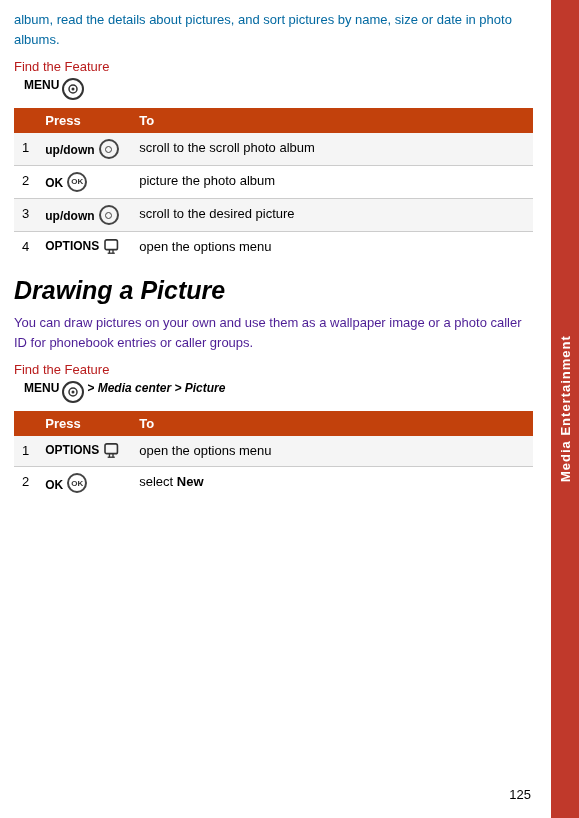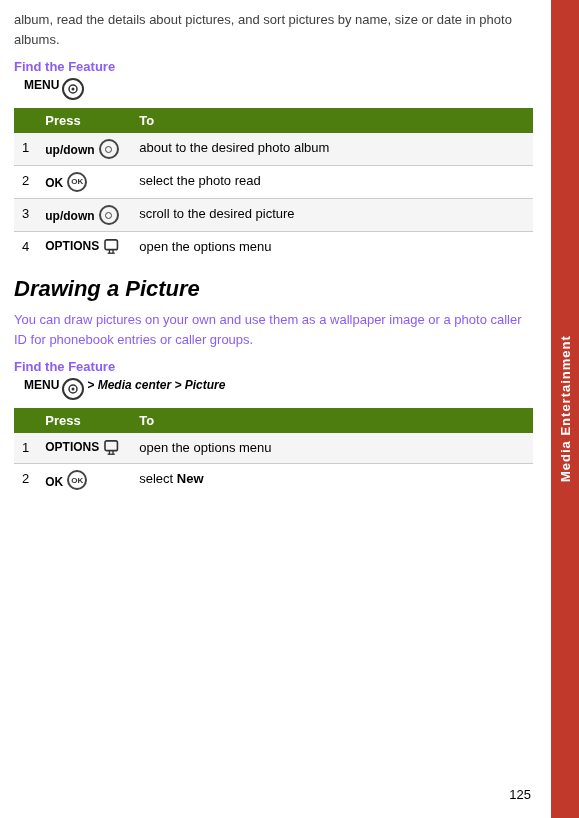--- a/index.html
+++ b/index.html
@@ -39,27 +39,27 @@
       font-size: 13px;
       font-weight: bold;
       letter-spacing: 1px;
       flex-shrink: 0;
     }
 
     .intro-text {
       font-size: 13px;
       line-height: 1.5;
       margin-bottom: 10px;
-      color: #404040;
+      color: #0369a1;
     }
 
     .find-feature-label {
       font-size: 13px;
-      font-weight: bold;
-      color: #8b5cf6;
+      font-weight: normal;
+      color: #b91c1c;
       margin-bottom: 4px;
     }
 
     .menu-path {
       display: flex;
       gap: 3px;
       font-size: 12px;
       font-weight: bold;
       margin-bottom: 8px;
       margin-left: 10px;
@@ -89,21 +89,21 @@
       font-style: italic;
     }
 
     .steps-table {
       width: 100%;
       border-collapse: collapse;
       margin-bottom: 14px;
     }
 
     .steps-table thead tr {
-      background: #4d7c0f;
+      background: #c2410c;
       color: #fff;
     }
 
     .steps-table thead th {
       padding: 5px 8px;
       text-align: left;
       font-size: 13px;
       font-weight: bold;
     }
 
@@ -139,32 +139,32 @@
       gap: 4px;
       font-size: 12px;
     }
 
     .key-label {
       font-weight: bold;
       font-size: 12px;
     }
 
     .section-title {
-      font-size: 22px;
+      font-size: 25px;
       font-weight: bold;
       font-style: italic;
       color: #000;
       margin: 12px 0 8px 0;
     }
 
     .section-body {
       font-size: 13px;
       line-height: 1.5;
       margin-bottom: 10px;
-      color: #8b5cf6;
+      color: #4c1d95;
     }
 
     .page-number {
       position: absolute;
       bottom: 16px;
       right: 20px;
       font-size: 13px;
       color: #000;
     }
 
@@ -241,31 +241,31 @@
         <tr style="background: rgb(245, 245, 245);">
       <td class="step-num">1</td>
       <td class="step-press">
                 <div class="press-inline">
                   <span class="key-label">up/down</span> 
                   <span class="nav-circle">
                     <span class="nav-circle-inner"></span>
                   </span>
                 </div>
               </td>
-      <td>about to the desired photo album</td>
+      <td>scroll to the scroll photo album</td>
     </tr>
             <tr style="background: rgb(255, 255, 255);">
       <td class="step-num">2</td>
       <td class="step-press">
                 <div class="press-inline">
                   <span class="key-label">OK</span> 
                   <span class="ok-circle">OK</span>
                 </div>
               </td>
-      <td>select the photo read</td>
+      <td>picture the photo album</td>
     </tr>
             <tr style="background: rgb(245, 245, 245);">
       <td class="step-num">3</td>
       <td class="step-press">
                 <div class="press-inline">
                   <span class="key-label">up/down</span> 
                   <span class="nav-circle">
                     <span class="nav-circle-inner"></span>
                   </span>
                 </div>

